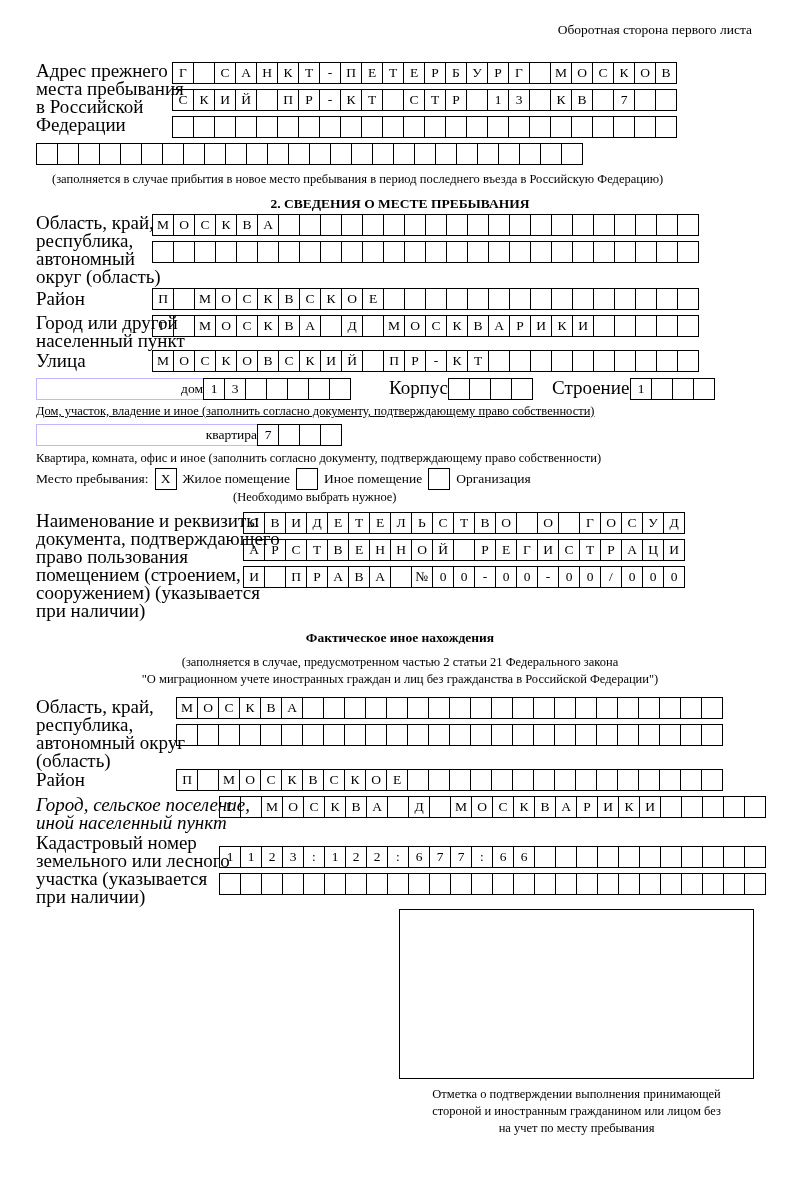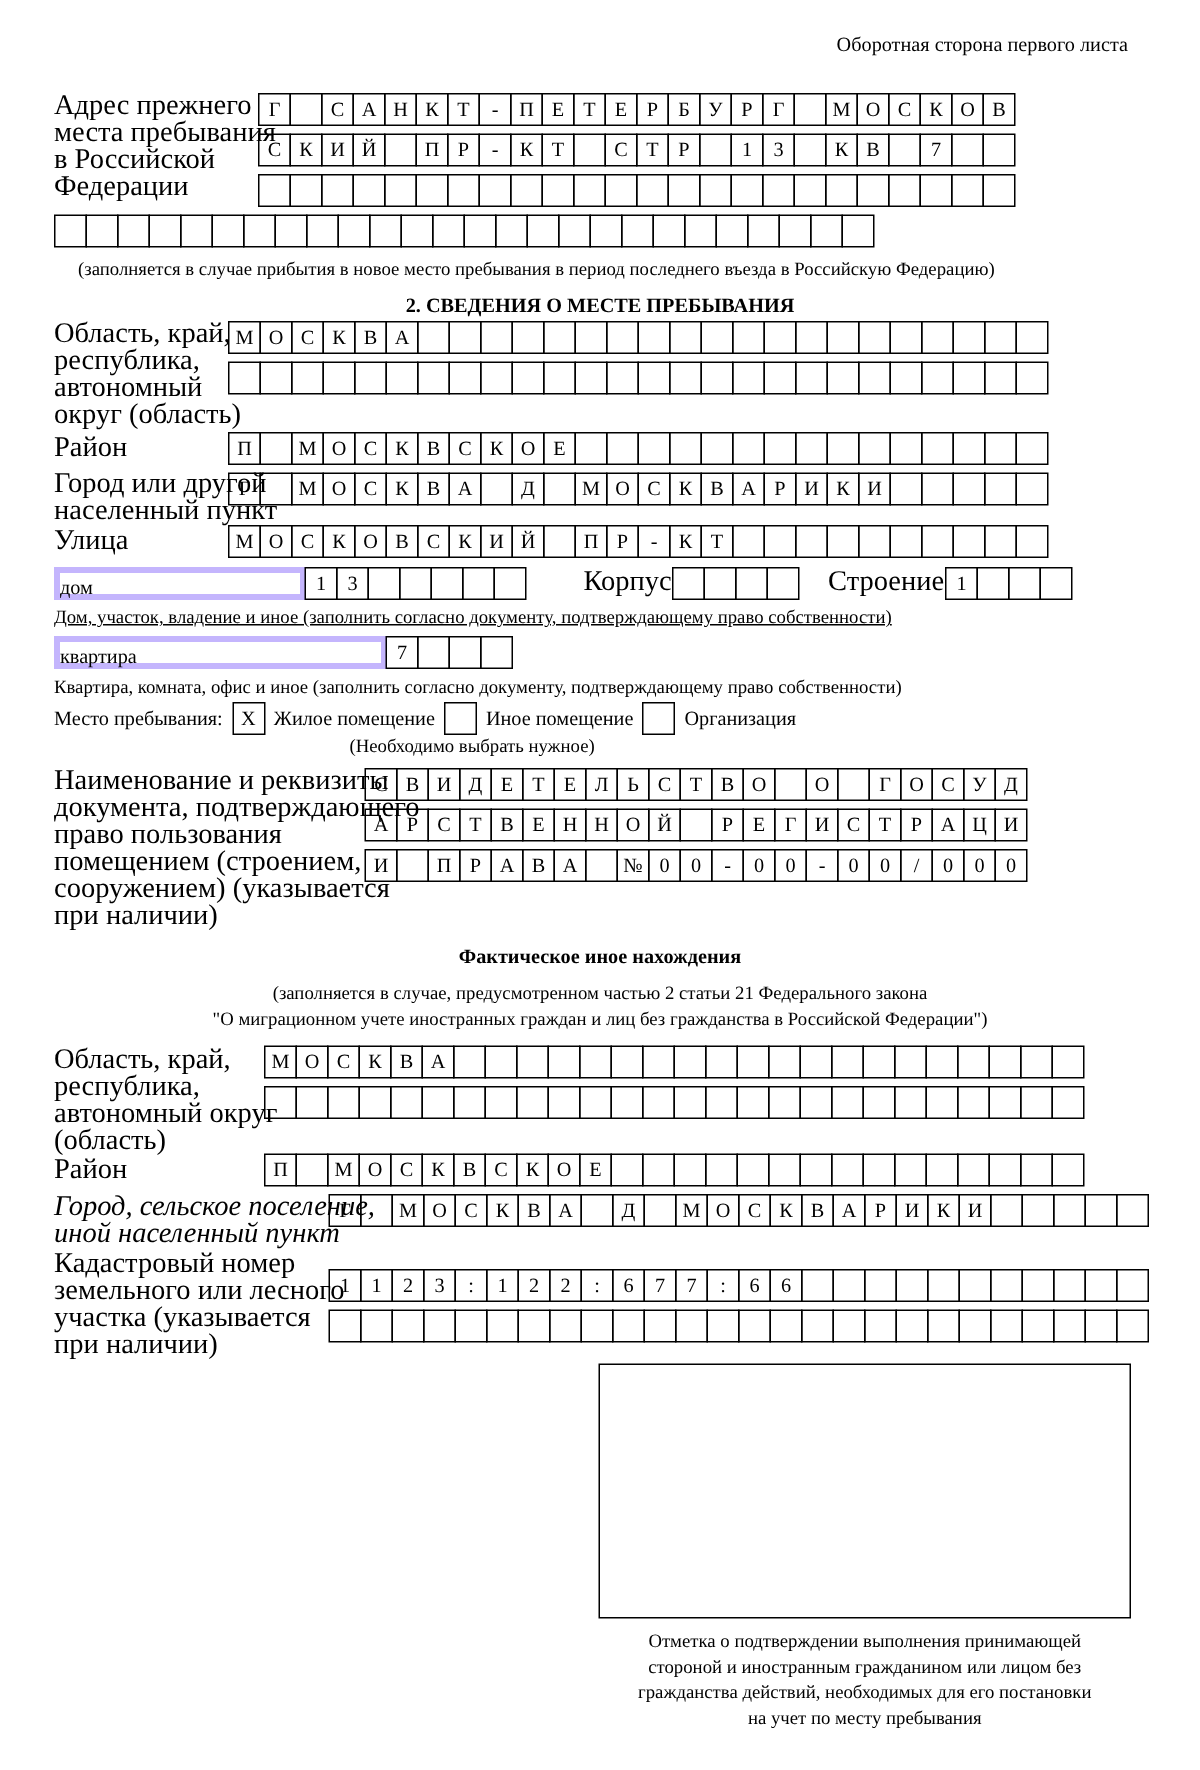--- a/index.html
+++ b/index.html
@@ -59,26 +59,26 @@
     height: 22px;
     border: 1px solid #000;
     margin-right: -1px;
     box-sizing: border-box;
     font-size: 13.5px;
     line-height: 20px;
     text-align: center;
     font-family: "Liberation Serif", serif;
   }
   .wide-cell {
-    border: 4px solid #c4b5fd;
+    border: 1px solid #c4b5fd;
     box-sizing: border-box;
     height: 22px;
     font-size: 13.5px;
     line-height: 20px;
-    text-align: left;
+    text-align: right;
     margin-right: -1px;
   }
   .checkbox {
     width: 22px;
     height: 22px;
     border: 1px solid #000;
     box-sizing: border-box;
     display: inline-block;
     text-align: center;
     font-size: 13.5px;
@@ -687,17 +687,16 @@
       <div class="cell"></div>
       <div class="cell"></div>
       <div class="cell"></div>
       <div class="cell"></div>
     </div>
 
   <div class="bigbox" style="left:399px; top:909px; width:355px; height:170px;"></div>
   <div class="footnote" style="left:399px; top:1086px; width:355px;">
     <div>Отметка о подтверждении выполнения принимающей</div>
     <div>стороной и иностранным гражданином или лицом без</div>
-    <div>гражданства действий, необходимых для его постановки</div>
     <div>на учет по месту пребывания</div>
   </div>
 
 </div>
 
 </body></html>

